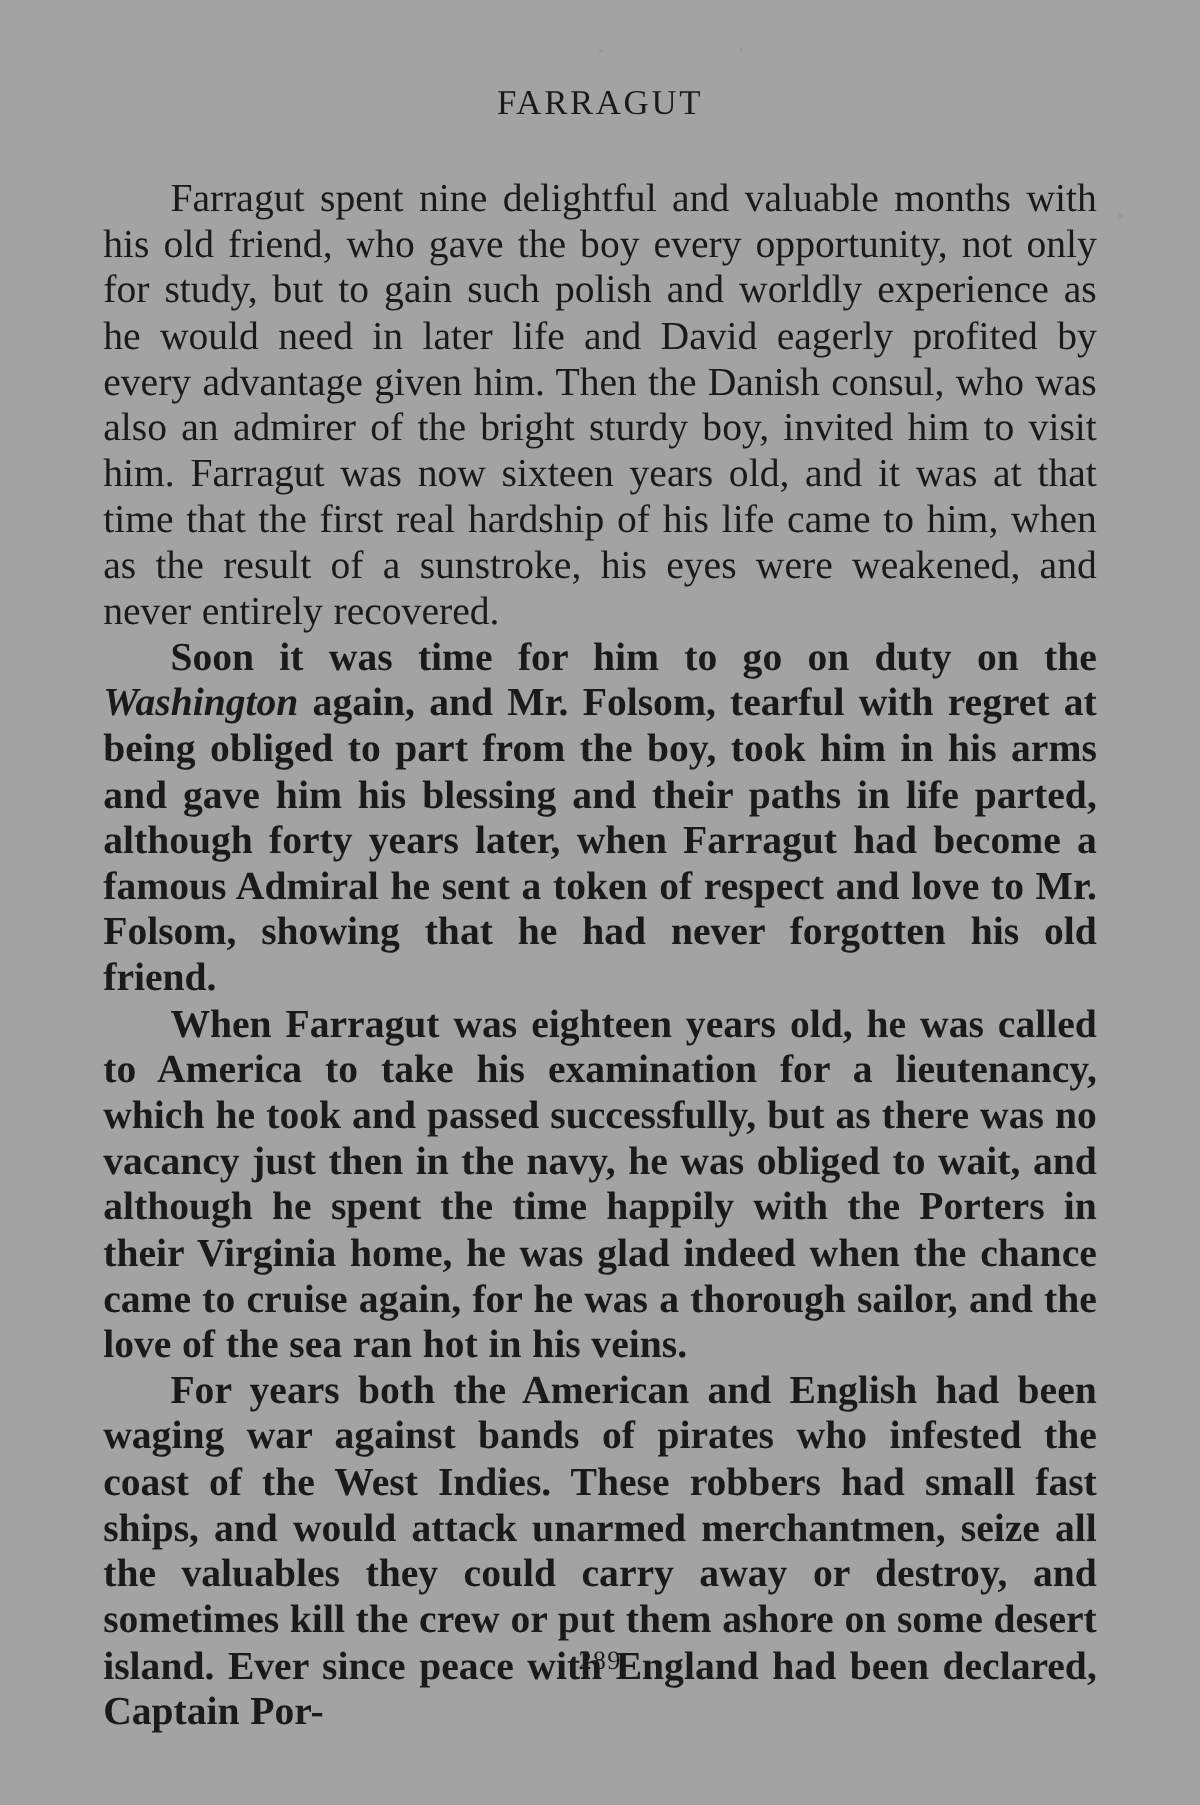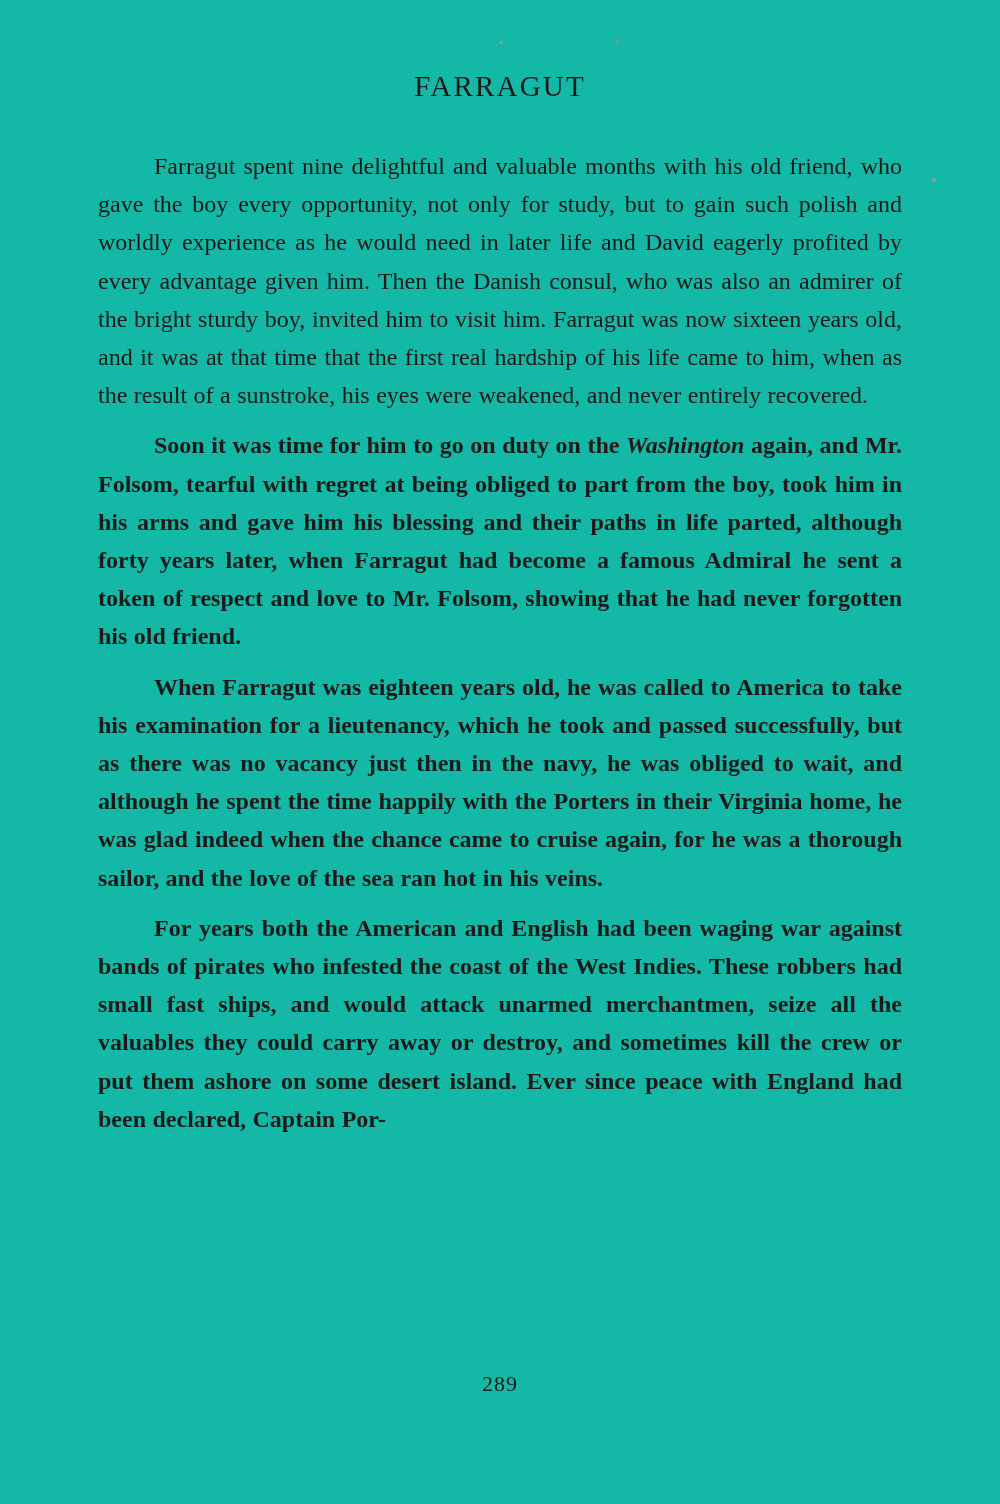--- a/index.html
+++ b/index.html
@@ -13,42 +13,42 @@
     position: relative;
     font-family: "Liberation Serif", serif;
     color: #1a1a1a;
     overflow: hidden;
   }
   .page {
     position: absolute;
     left: 0; top: 0;
     width: 1000px;
     height: 1504px;
-    background: #14b8a6;
+    background: #a3a3a3;
   }
   .content {
     position: absolute;
     left: 86px;
     top: 70px;
     width: 828px;
   }
   .page-heading {
     text-align: center;
     font-size: 29px;
     letter-spacing: 2.2px;
     font-weight: normal;
     margin: 0 0 44px 0;
     font-family: "Liberation Serif", serif;
   }
   .para {
-    font-size: 24px;
+    font-size: 33px;
     line-height: 38.2px;
     text-align: justify;
     text-justify: inter-word;
-    margin: 12px;
+    margin: 0;
     text-indent: 56px;
     hyphens: none;
     word-spacing: 0.02em;
   }
   .para + .para {
     margin-top: 0px;
     font-weight: bold;
   }
   .para i {
     font-style: italic;

